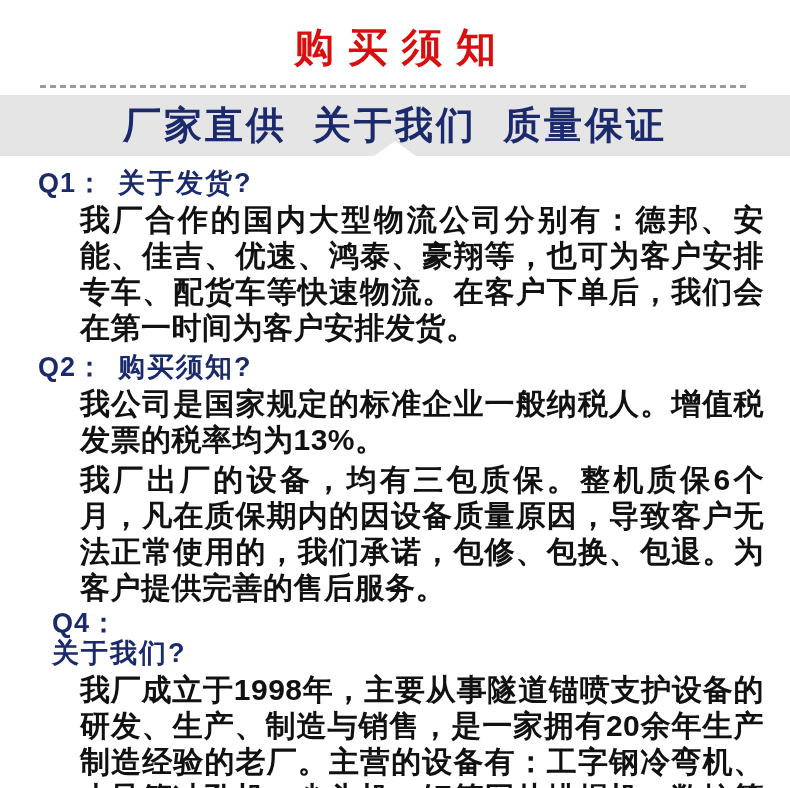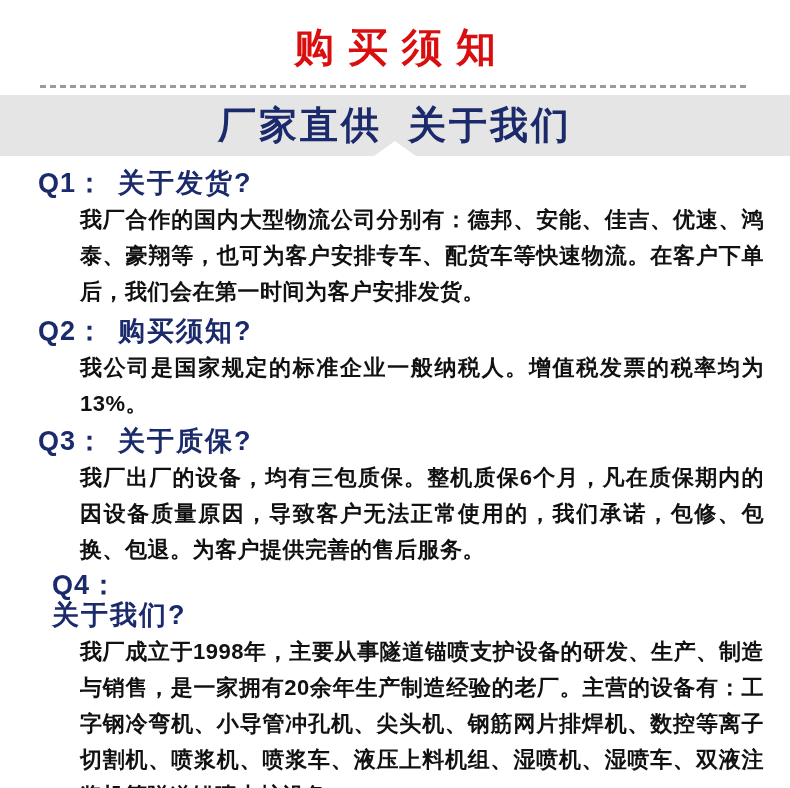--- a/index.html
+++ b/index.html
@@ -71,21 +71,21 @@
     color: #1b2a6b;
     font-weight: 700;
     font-size: 27px;
     line-height: 30px;
   }
   .q-label { letter-spacing: 1px; }
   .q-title { margin-left: 14px; letter-spacing: 2px; }
 
   .faq-answer {
     margin: 4px 26px 0 80px;
-    font-size: 22px;
+    font-size: 30px;
     line-height: 36px;
     font-weight: 700;
     color: #111111;
     text-align: justify;
     letter-spacing: 0.5px;
   }
 
   .mt-12 { margin-top: 12px; }
   .mt-6  { margin-top: 6px;  }
   .mt-4  { margin-top: 4px;  }
@@ -96,20 +96,21 @@
 
 <div class="page">
 
   <div class="page-title">购买须知</div>
 
   <div class="dashed-divider"></div>
 
   <div class="banner">
     <span class="banner-item">厂家直供</span>
     <span class="banner-item">关于我们</span>
+    <span class="banner-item">质量保证</span>
     <span class="banner-arrow"></span>
   </div>
 
   <div class="faq">
 
     <section>
       <div class="faq-heading mt-12">
         <span class="q-label">Q1：</span>
         <span class="q-title">关于发货?</span>
       </div>
@@ -118,24 +119,20 @@
 
     <section>
       <div class="faq-heading mt-6">
         <span class="q-label">Q2：</span>
         <span class="q-title">购买须知?</span>
       </div>
       <p class="faq-answer">我公司是国家规定的标准企业一般纳税人。增值税发票的税率均为13%。</p>
     </section>
 
     <section>
-      <div class="faq-heading mt-4">
-        <span class="q-label">Q3：</span>
-        <span class="q-title">关于质保?</span>
-      </div>
       <p class="faq-answer">我厂出厂的设备，均有三包质保。整机质保6个月，凡在质保期内的因设备质量原因，导致客户无法正常使用的，我们承诺，包修、包换、包退。为客户提供完善的售后服务。</p>
     </section>
 
     <section>
       <div class="faq-heading mt-2">
         <span class="q-label">Q4：</span>
         <span class="q-title">关于我们?</span>
       </div>
       <p class="faq-answer">我厂成立于1998年，主要从事隧道锚喷支护设备的研发、生产、制造与销售，是一家拥有20余年生产制造经验的老厂。主营的设备有：工字钢冷弯机、小导管冲孔机、尖头机、钢筋网片排焊机、数控等离子切割机、喷浆机、喷浆车、液压上料机组、湿喷机、湿喷车、双液注浆机等隧道锚喷支护设备。</p>
     </section>

